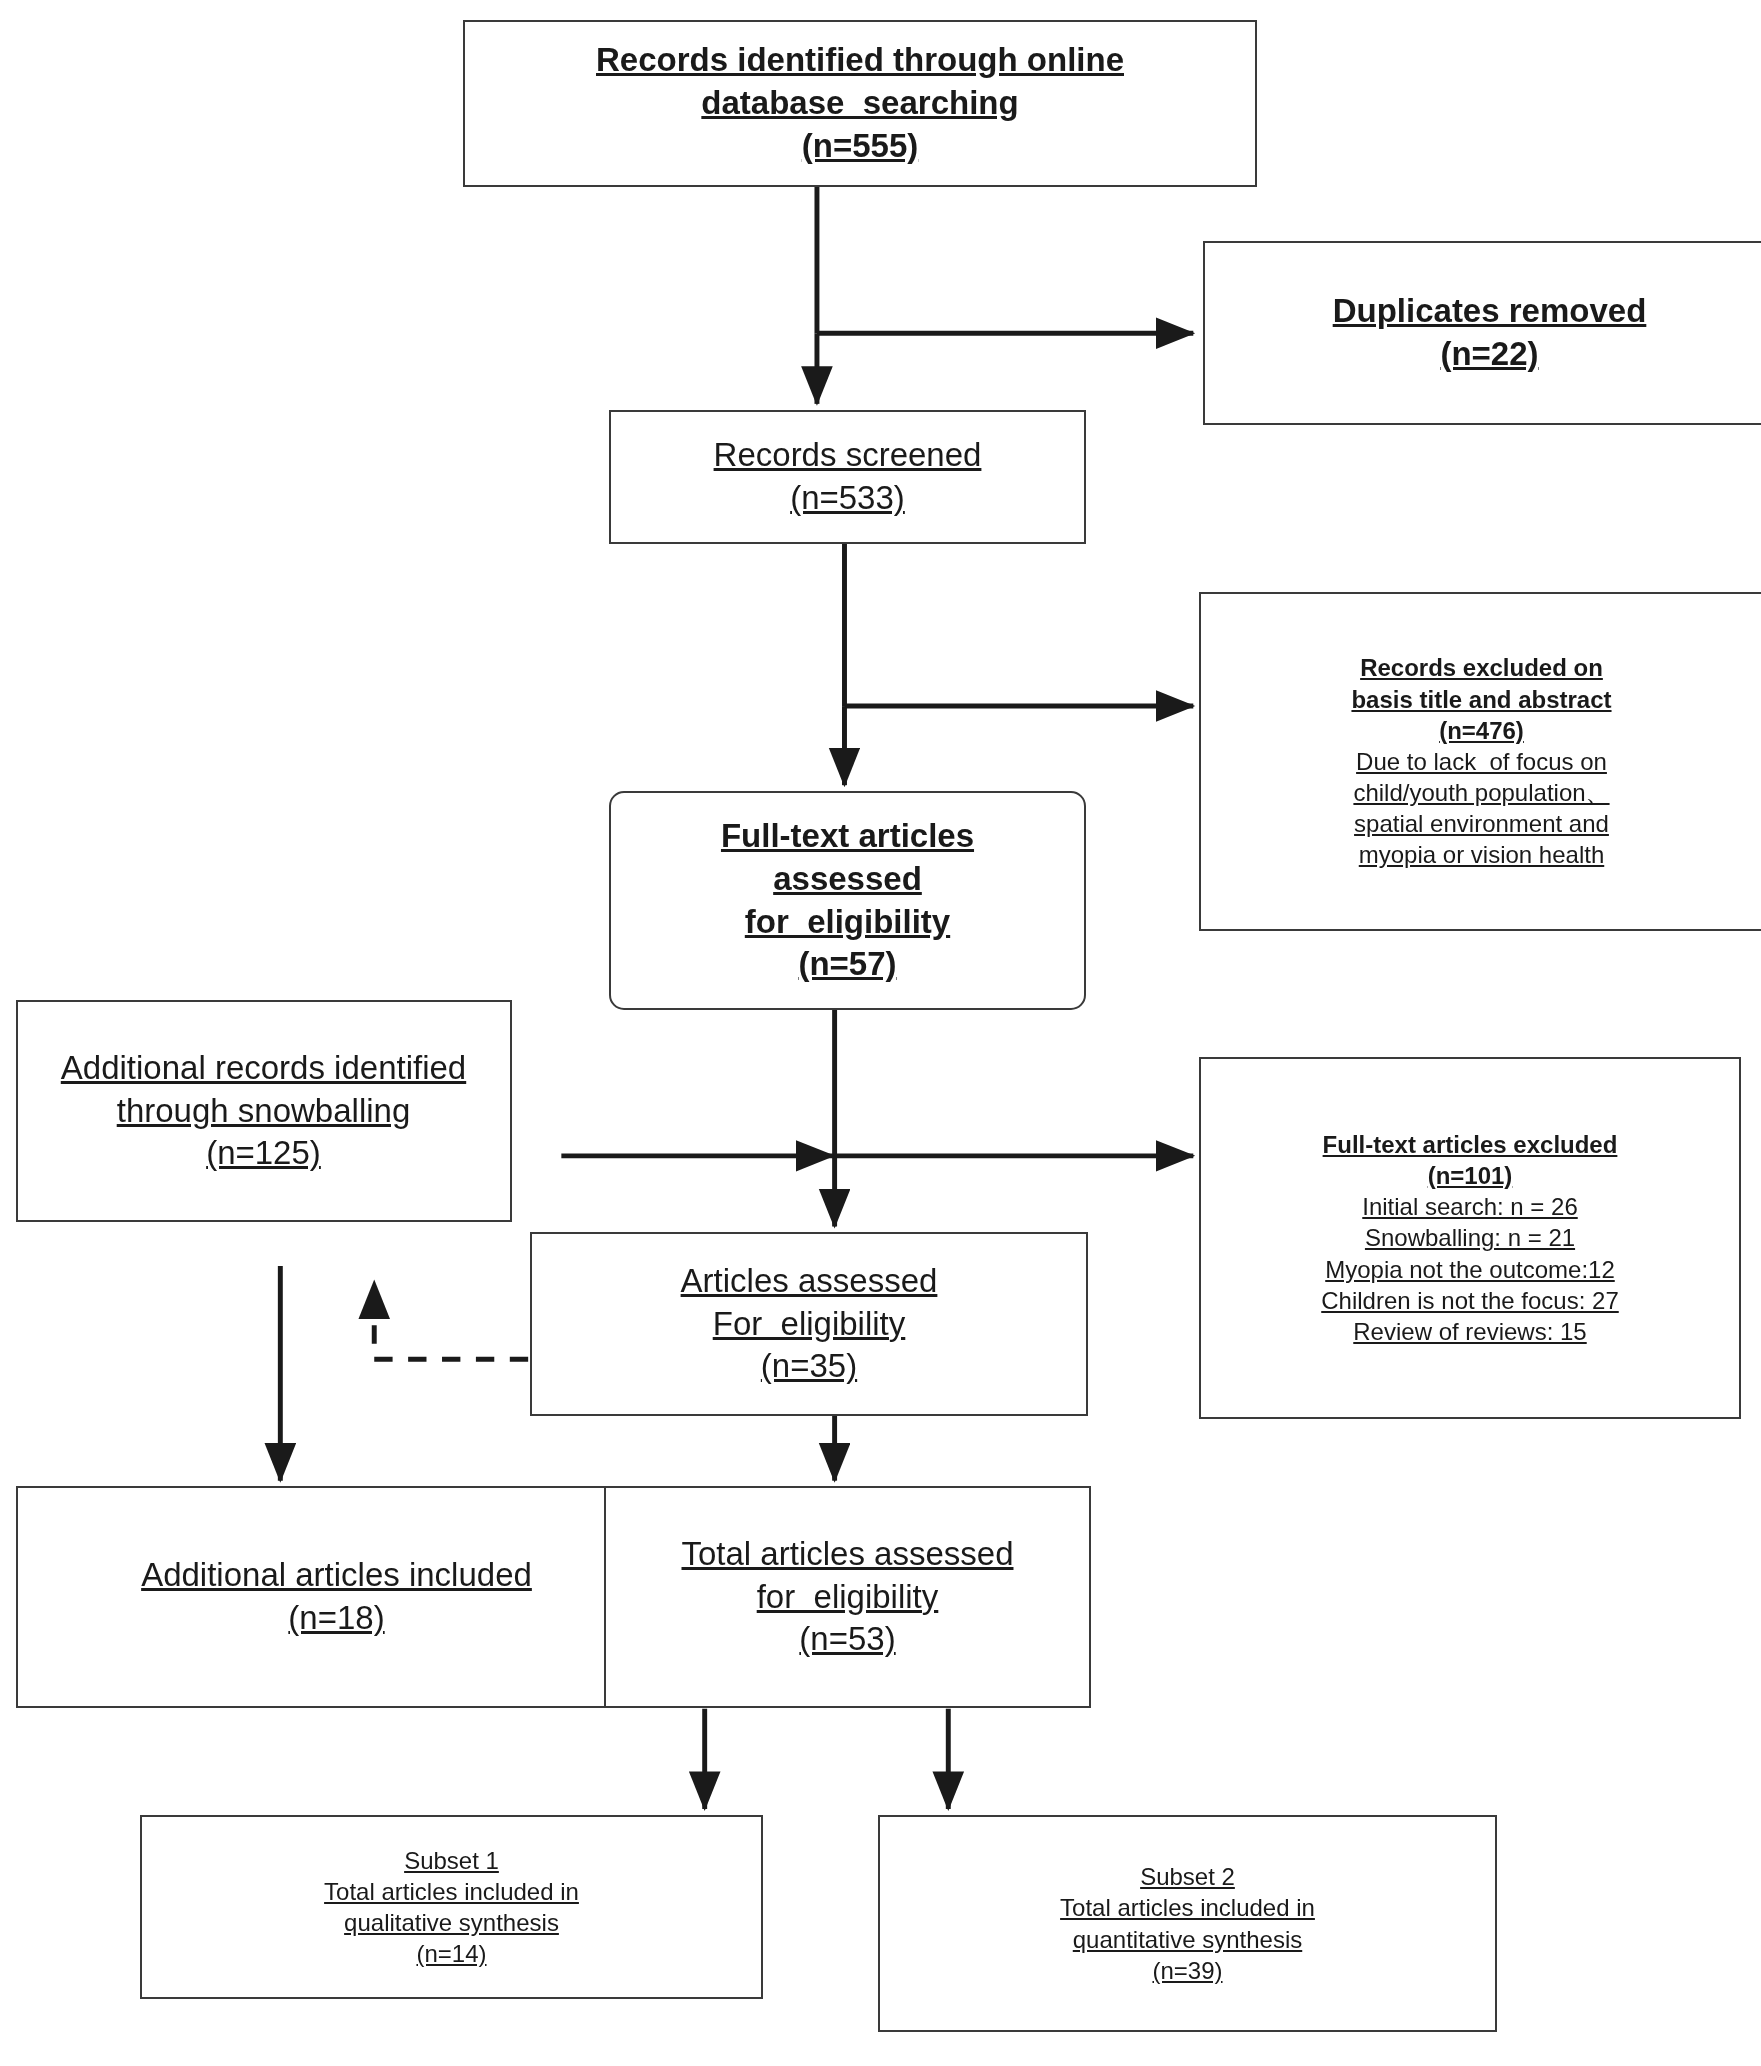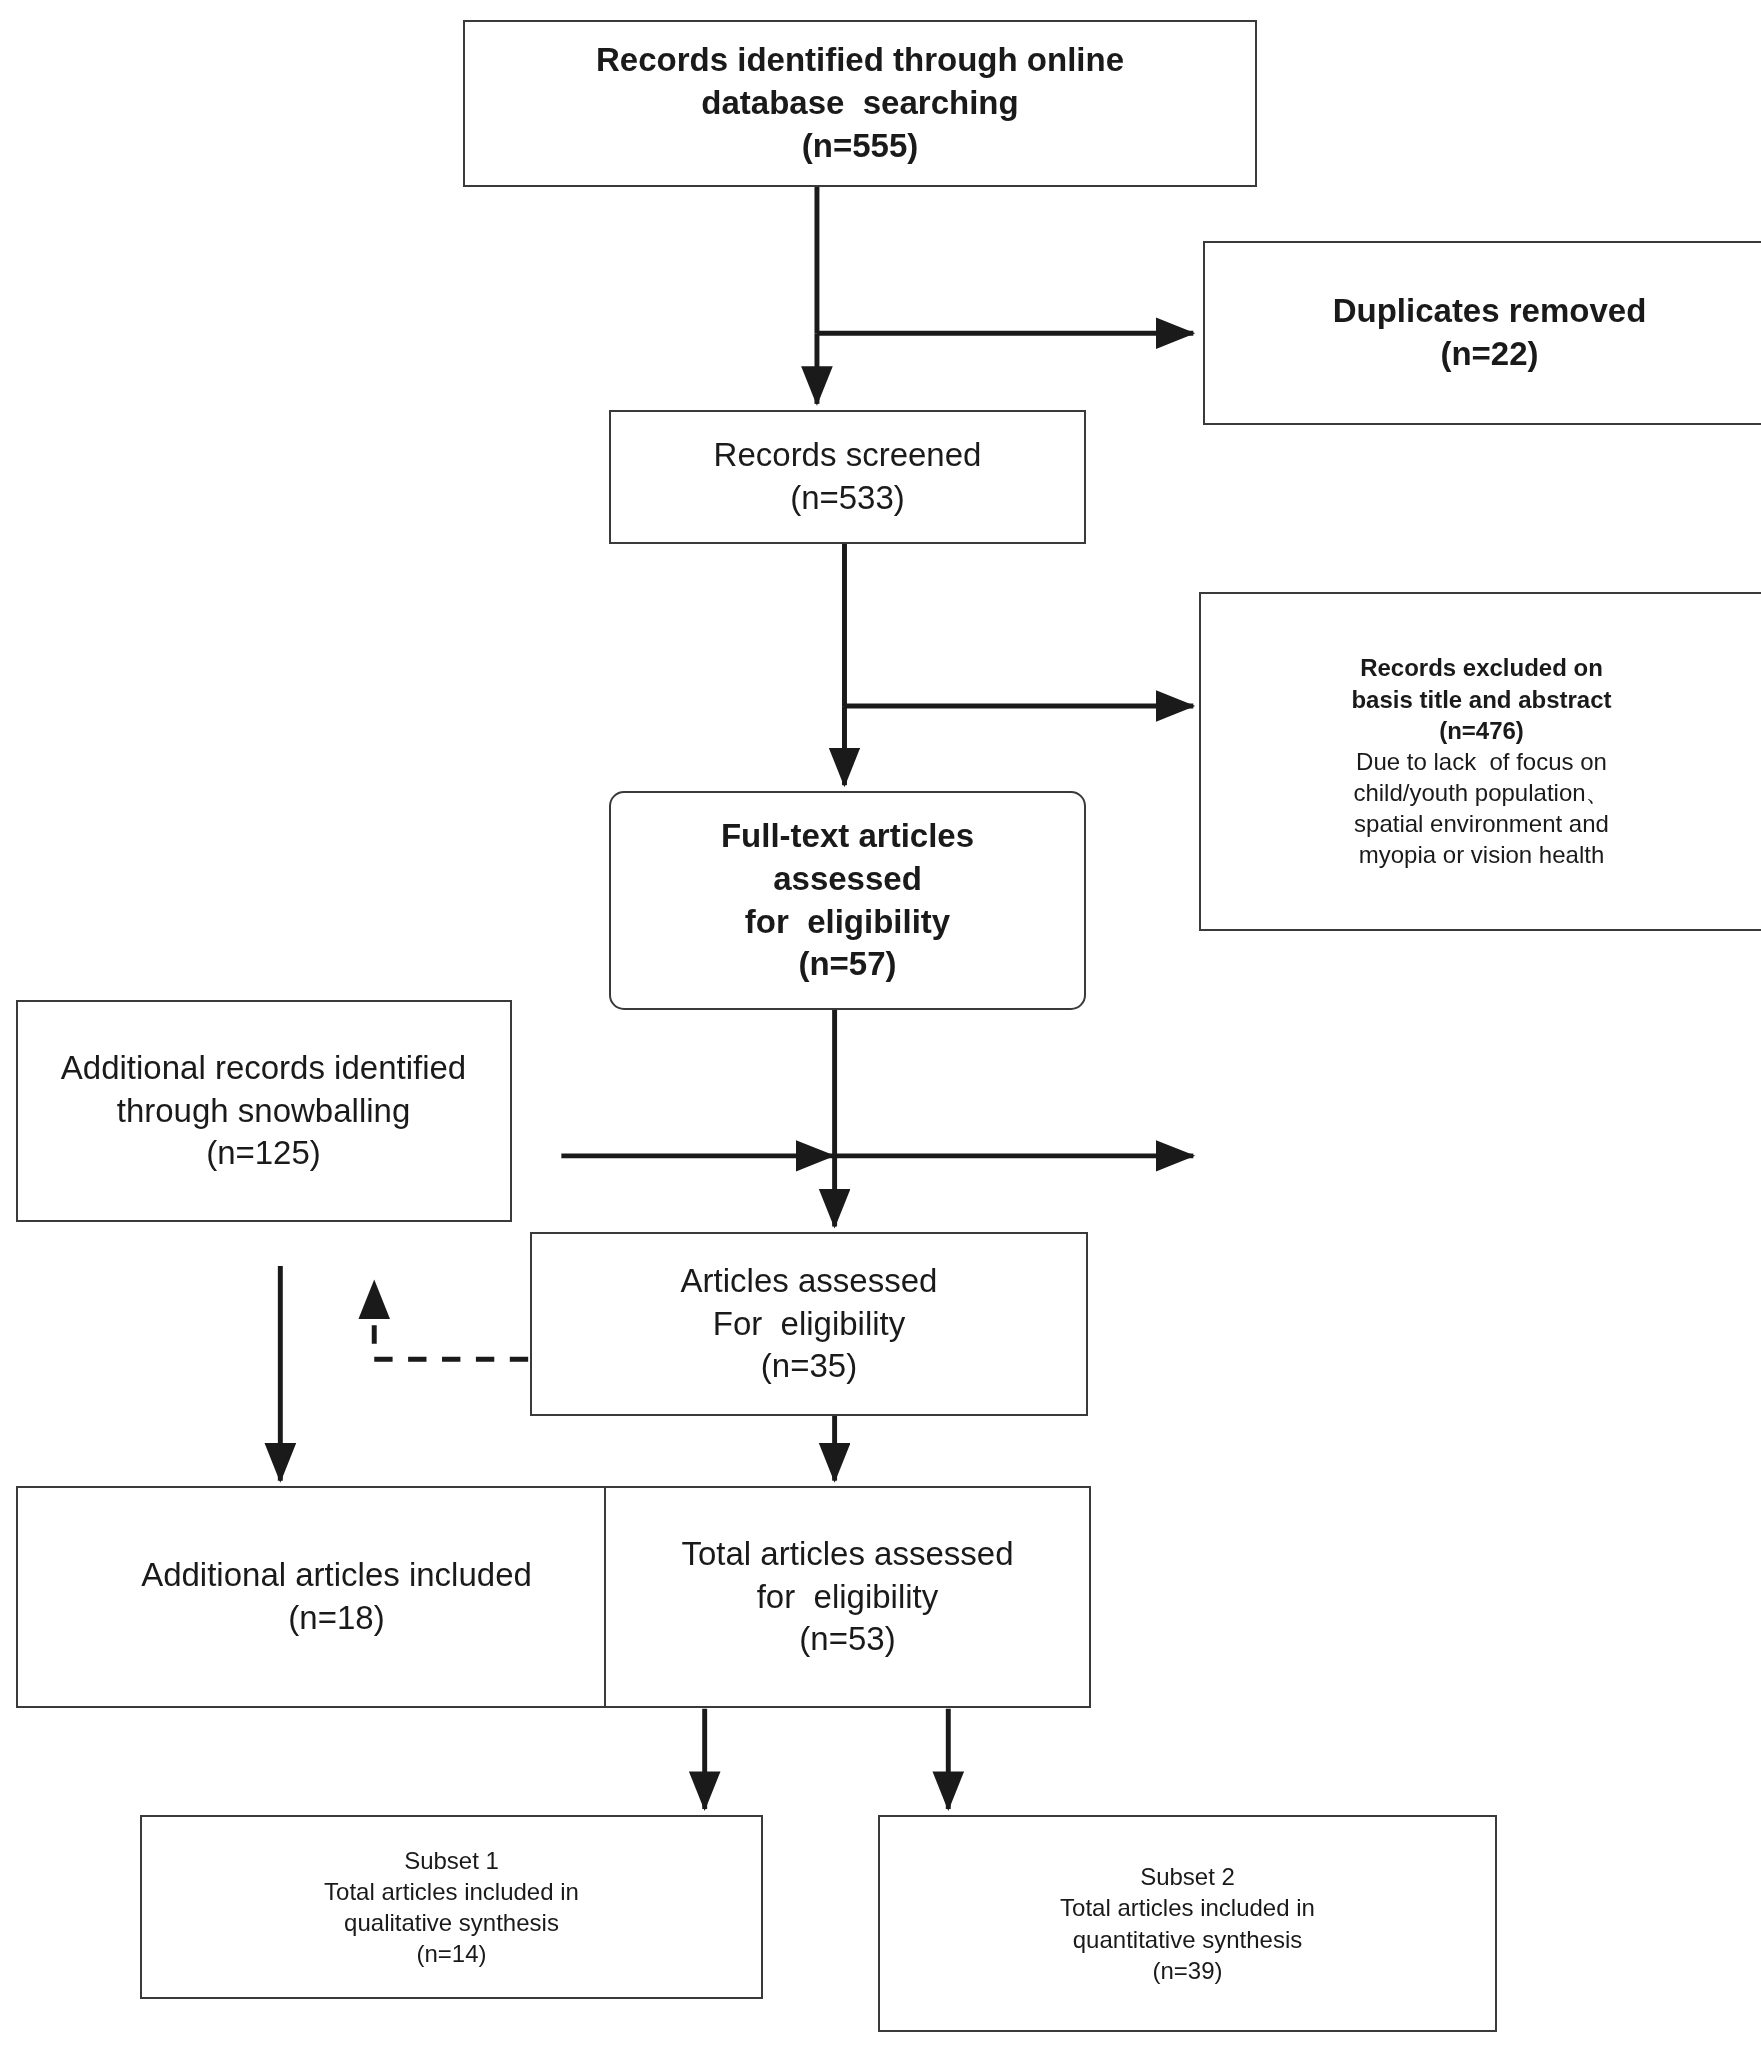--- a/index.html
+++ b/index.html
@@ -34,20 +34,21 @@
     flex-direction: column;
     align-items: center;
     justify-content: center;
     text-align: center;
     color: #1a1a1a;
   }
   .node-line {
     display: block;
     line-height: 1.30;
     white-space: pre;
+    text-decoration: underline;
   }
   .w-bold { font-weight: bold; }
   .w-norm { font-weight: normal; }
   .fs-big   { font-size: 33px; }
   .fs-mid   { font-size: 24px; }
   .fs-small { font-size: 24px; }
 </style>
 </head>
 <body>
 
@@ -127,20 +128,29 @@
     <span class="node-line w-bold fs-big">for  eligibility</span>
     <span class="node-line w-bold fs-big">(n=57)</span>
   </div>
 
   <div class="node-box" style="left:15.5px; top:1000px; width:496px; height:222px;">
     <span class="node-line w-norm fs-big">Additional records identified</span>
     <span class="node-line w-norm fs-big">through snowballing</span>
     <span class="node-line w-norm fs-big">(n=125)</span>
   </div>
 
+  <div class="node-box" style="left:1199px; top:1057px; width:542px; height:362px;">
+    <span class="node-line w-bold fs-mid">Full-text articles excluded</span>
+    <span class="node-line w-bold fs-mid">(n=101)</span>
+    <span class="node-line w-norm fs-small">Initial search: n = 26</span>
+    <span class="node-line w-norm fs-small">Snowballing: n = 21</span>
+    <span class="node-line w-norm fs-small">Myopia not the outcome:12</span>
+    <span class="node-line w-norm fs-small">Children is not the focus: 27</span>
+    <span class="node-line w-norm fs-small">Review of reviews: 15</span>
+  </div>
 
   <div class="node-box" style="left:530px; top:1232px; width:558px; height:184px;">
     <span class="node-line w-norm fs-big">Articles assessed</span>
     <span class="node-line w-norm fs-big">For  eligibility</span>
     <span class="node-line w-norm fs-big">(n=35)</span>
   </div>
 
   <div class="node-box" style="left:15.5px; top:1486px; width:642px; height:222px;">
     <span class="node-line w-norm fs-big">Additional articles included</span>
     <span class="node-line w-norm fs-big">(n=18)</span>

